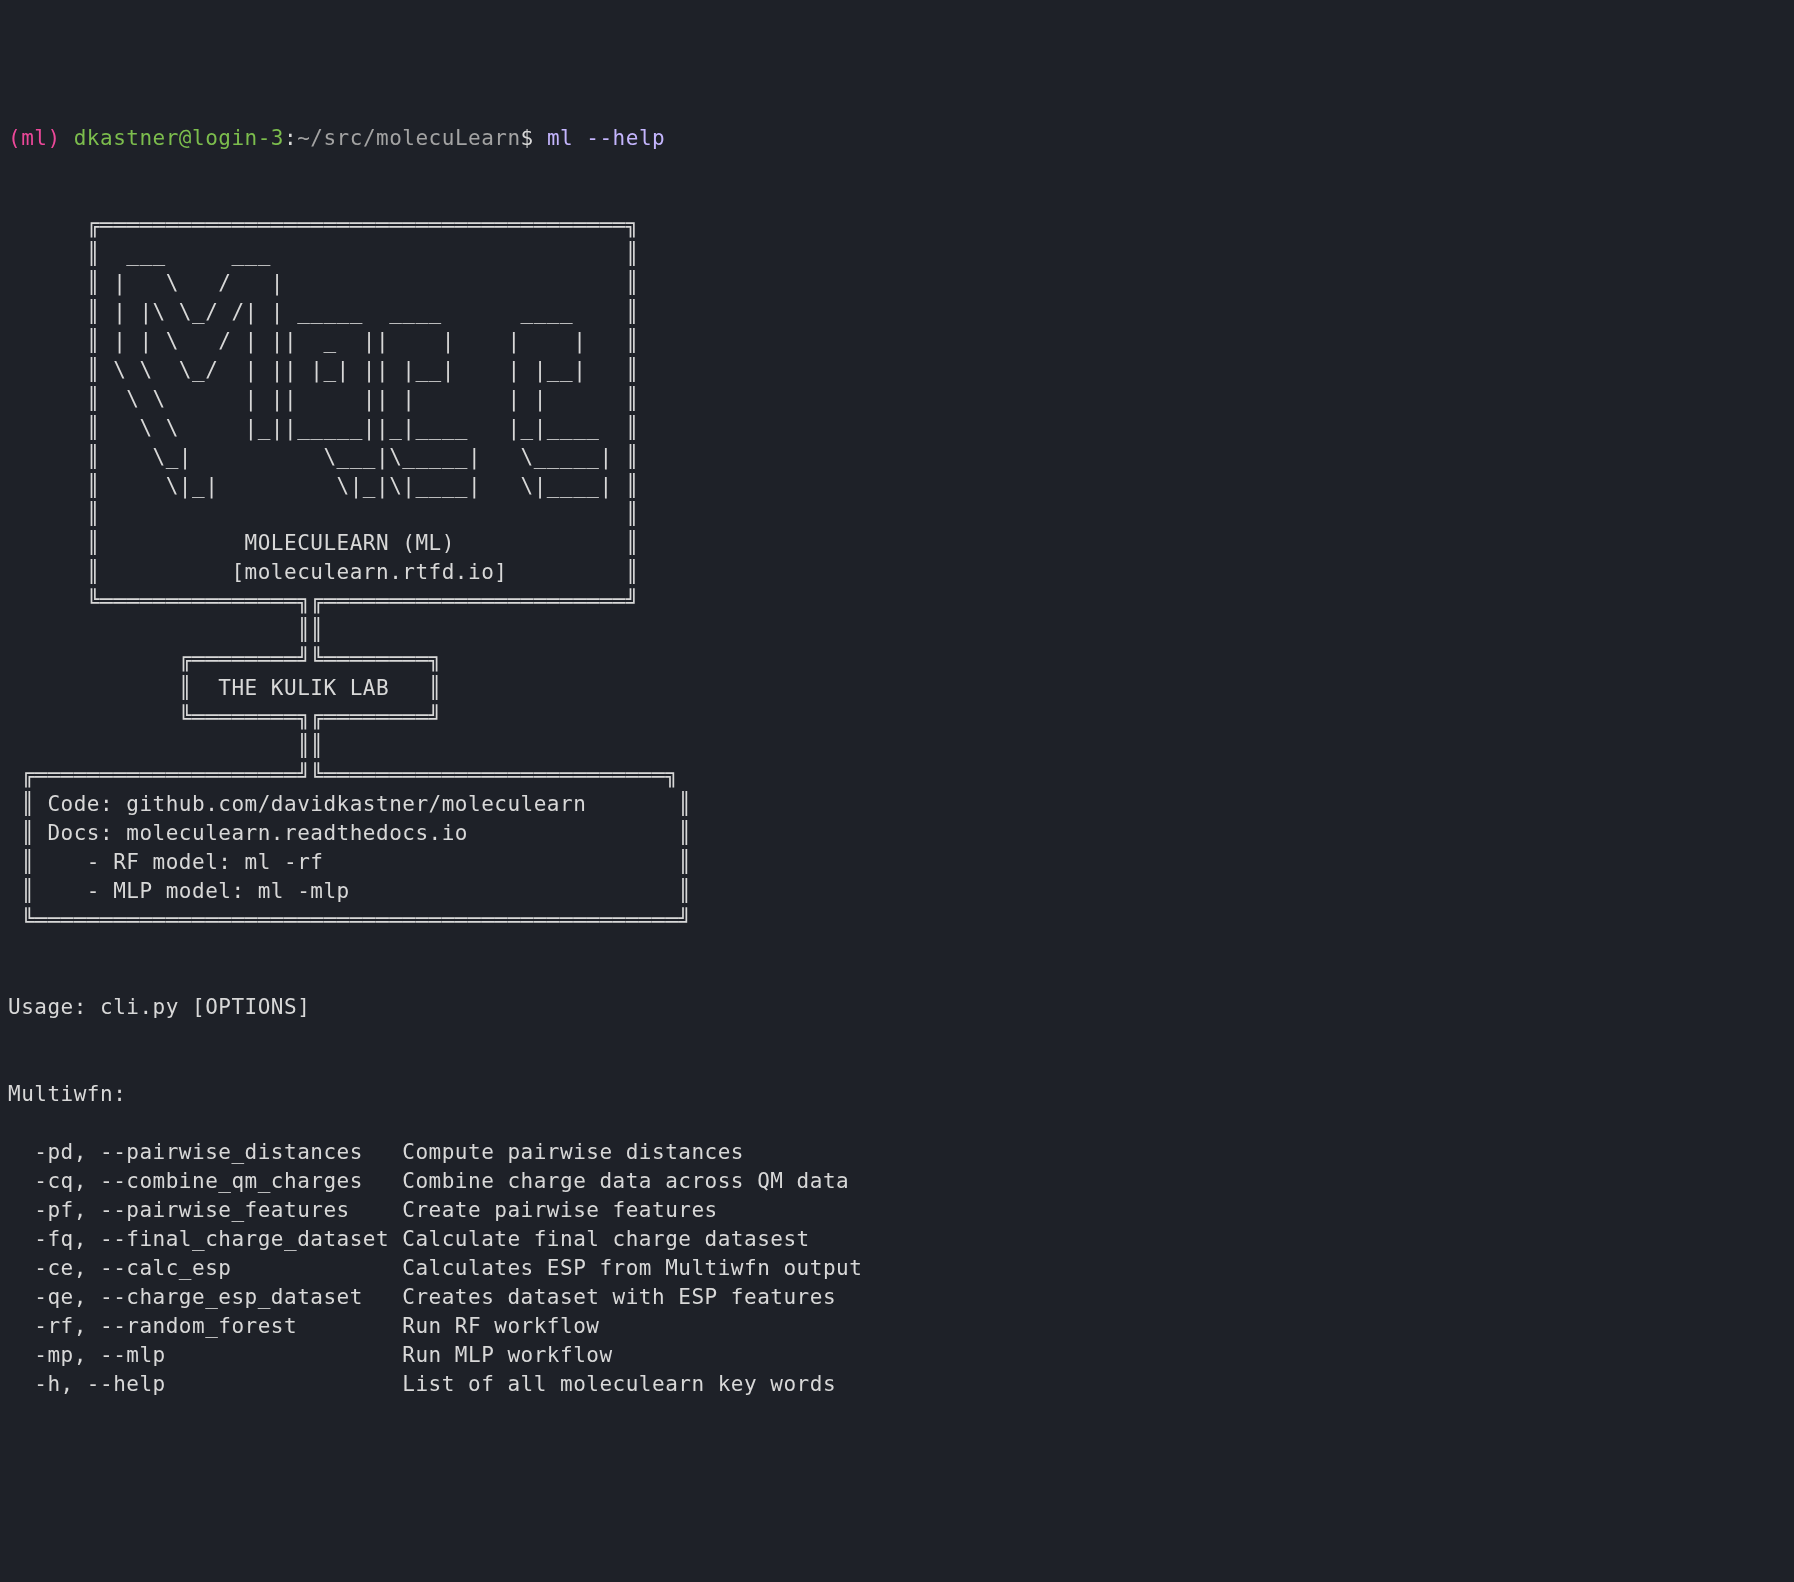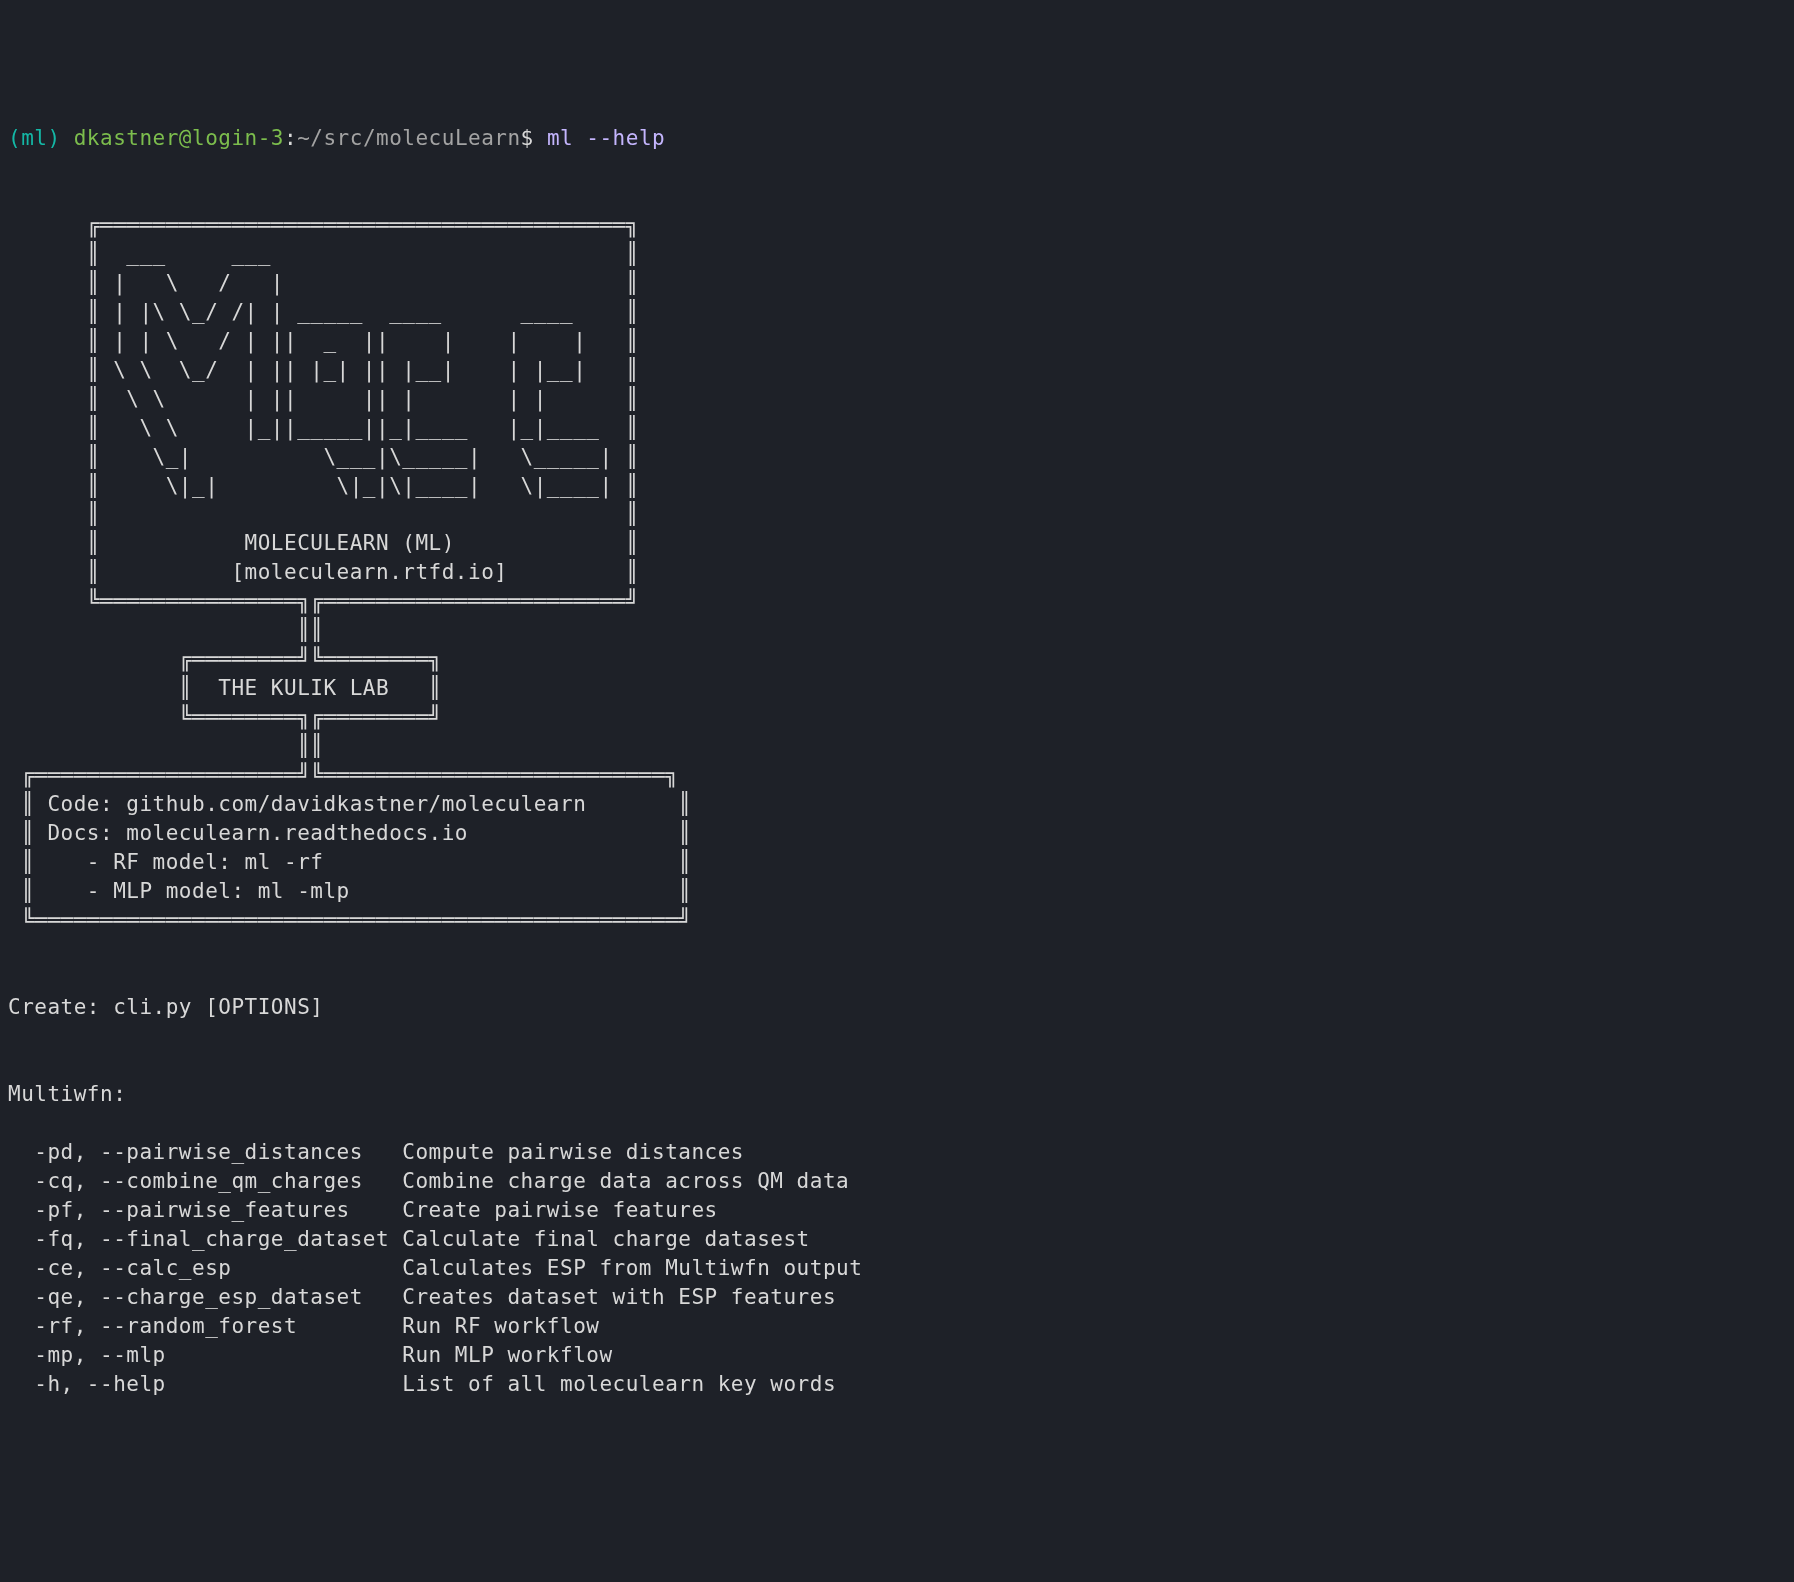--- a/index.html
+++ b/index.html
@@ -11,21 +11,21 @@
       background-color: #1e2128;
       color: #d8d8d8;
       font-family: "Menlo", "Consolas", "DejaVu Sans Mono", monospace;
       font-size: 21px;
       line-height: 1.38;
       padding: 8px;
       white-space: pre;
       letter-spacing: 0.5px;
     }
     .prompt-env {
-      color: #14b8a6;
+      color: #ec4899;
     }
     .prompt-user {
       color: #7cbd4d;
       font-weight: 500;
     }
     .prompt-sep {
       color: #d8d8d8;
     }
     .prompt-path {
       color: #a3a3a3;
@@ -69,19 +69,19 @@
              ╚════════╗╔════════╝
                       ║║
  ╔════════════════════╝╚══════════════════════════╗
  ║ Code: github.com/davidkastner/moleculearn       ║
  ║ Docs: moleculearn.readthedocs.io                ║
  ║    - RF model: ml -rf                           ║
  ║    - MLP model: ml -mlp                         ║
  ╚═════════════════════════════════════════════════╝
 </div>
 
-<div class="output">Create: cli.py [OPTIONS]</div>
+<div class="output">Usage: cli.py [OPTIONS]</div>
 
 <div class="output">Multiwfn:</div>
 <div class="output" id="options-list"><div><span>  -pd, --pairwise_distances   </span><span>Compute pairwise distances</span></div><div><span>  -cq, --combine_qm_charges   </span><span>Combine charge data across QM data</span></div><div><span>  -pf, --pairwise_features    </span><span>Create pairwise features</span></div><div><span>  -fq, --final_charge_dataset </span><span>Calculate final charge datasest</span></div><div><span>  -ce, --calc_esp             </span><span>Calculates ESP from Multiwfn output</span></div><div><span>  -qe, --charge_esp_dataset   </span><span>Creates dataset with ESP features</span></div><div><span>  -rf, --random_forest        </span><span>Run RF workflow</span></div><div><span>  -mp, --mlp                  </span><span>Run MLP workflow</span></div><div><span>  -h, --help                  </span><span>List of all moleculearn key words</span></div></div>
 
 
 
 
 </body></html>

